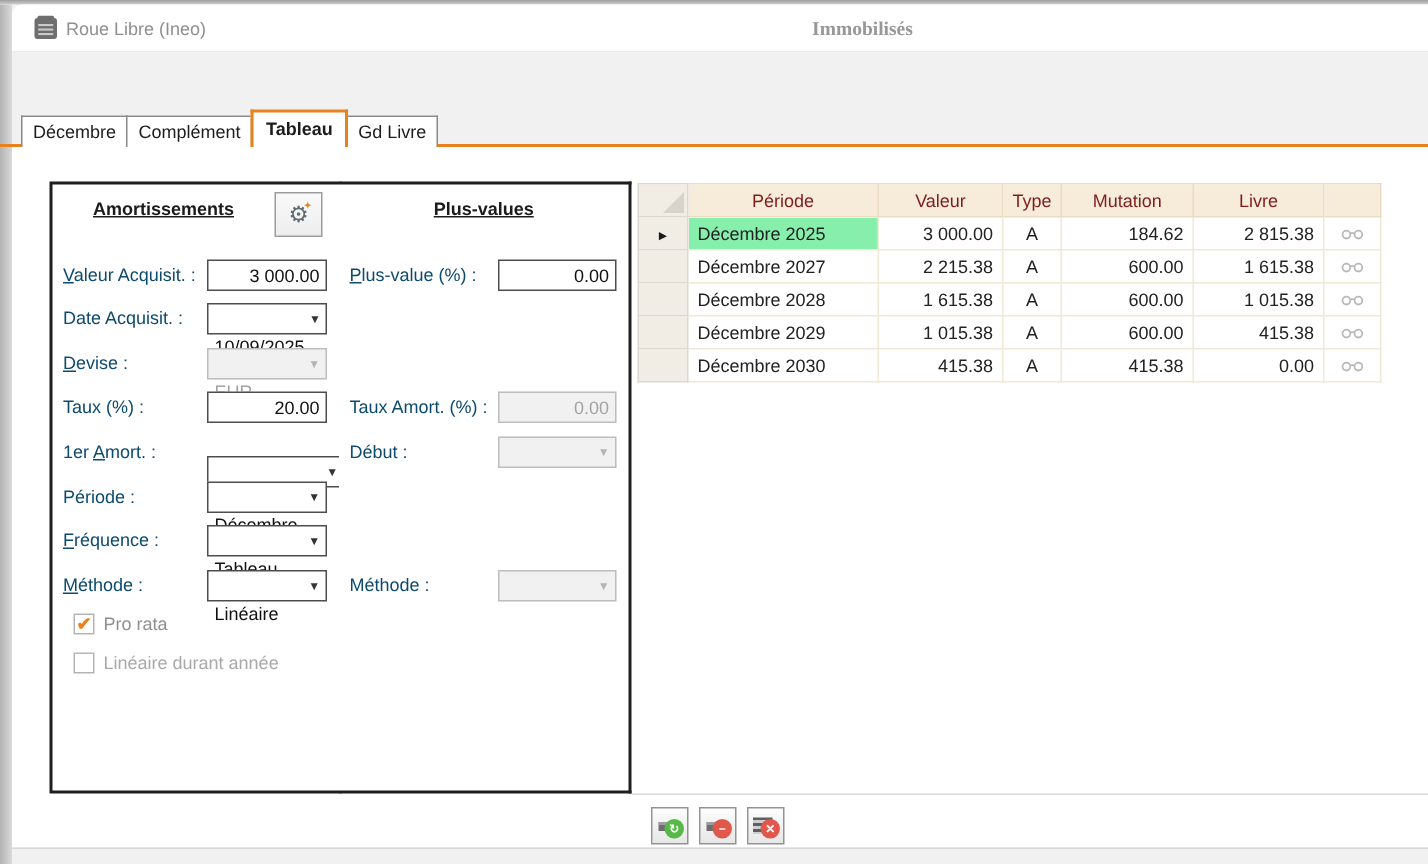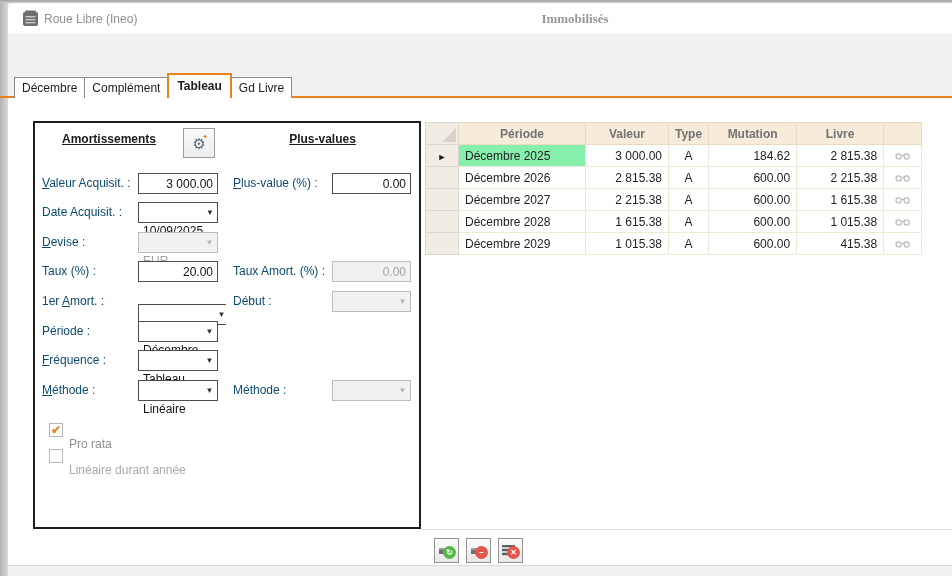--- a/index.html
+++ b/index.html
@@ -58,26 +58,26 @@
   .combo .combo-btn { width:15px; align-self:stretch; display:flex; align-items:center;
                       justify-content:center; font-size:8px; color:#333; }
   .ctl.disabled { background:#f1f1f1; border-color:#bdbdbd; color:#a3a3a3; }
   .ctl.disabled .combo-text { color:#a3a3a3; }
   .ctl.disabled .combo-btn { color:#b5b5b5; }
 
   .chk-row { position:absolute; left:14px; display:flex; align-items:center; gap:6px; }
   .chk-box { width:14px; height:14px; border:1px solid #b5b5b5; background:#fff;
              display:flex; align-items:center; justify-content:center;
              font-size:12px; font-weight:bold; color:#e8821c; line-height:1; cursor:pointer; }
-  .chk-label { font-size:12px; color:#8f8f8f;margin-top:28px; }
+  .chk-label { font-size:12px; color:#8f8f8f; }
 
   
   .grid { position:absolute; left:425px; top:122px; border-collapse:collapse; table-layout:fixed; }
   .grid th, .grid td { height:22px; font-size:12px; padding:0 6px; overflow:hidden; white-space:nowrap; }
-  .grid th { background:#f7ecd9; color:#737373; font-weight:bold; text-align:center;
+  .grid th { background:#f7ecd9; color:#7f1d1d; font-weight:normal; text-align:center;
              border:1px solid #eadbc2; }
   .grid td { background:#fff; border:1px solid #f0e8d8; color:#222; }
   .grid .sel-col { background:#f1ede4; border:1px solid #ddd8ce; text-align:center; }
   th.sel-col { position:relative; }
   .corner-tri { position:absolute; right:2px; bottom:2px; width:0; height:0;
                 border-left:14px solid transparent; border-bottom:14px solid #d9d4c9; }
   .grid td.num { text-align:right; }
   .grid td.ctr { text-align:center; }
   .grid td.peach { background:#86efac; }
   .row-arrow { color:#1a1a1a; font-size:9px; }
@@ -245,33 +245,20 @@
         <td class="num">184.62</td>
         <td class="num">2 815.38</td>
         <td class="link-cell"><svg class="glasses" width="16" height="10" viewBox="0 0 16 10" fill="none" stroke="#b9b9b9" stroke-width="1.2">
               <circle cx="3.6" cy="5.4" r="2.6"></circle>
               <circle cx="11.6" cy="5.4" r="2.6"></circle>
               <line x1="6.2" y1="4.4" x2="9" y2="4.4"></line>
             </svg></td>
       </tr>
       <tr>
         <td class="sel-col"></td>
-        <td>Décembre 2026</td>
-        <td class="num">2 815.38</td>
-        <td class="ctr">A</td>
-        <td class="num">600.00</td>
-        <td class="num">2 215.38</td>
-        <td class="link-cell"><svg class="glasses" width="16" height="10" viewBox="0 0 16 10" fill="none" stroke="#b9b9b9" stroke-width="1.2">
-              <circle cx="3.6" cy="5.4" r="2.6"></circle>
-              <circle cx="11.6" cy="5.4" r="2.6"></circle>
-              <line x1="6.2" y1="4.4" x2="9" y2="4.4"></line>
-            </svg></td>
-      </tr>
-      <tr>
-        <td class="sel-col"></td>
         <td>Décembre 2027</td>
         <td class="num">2 215.38</td>
         <td class="ctr">A</td>
         <td class="num">600.00</td>
         <td class="num">1 615.38</td>
         <td class="link-cell"><svg class="glasses" width="16" height="10" viewBox="0 0 16 10" fill="none" stroke="#b9b9b9" stroke-width="1.2">
               <circle cx="3.6" cy="5.4" r="2.6"></circle>
               <circle cx="11.6" cy="5.4" r="2.6"></circle>
               <line x1="6.2" y1="4.4" x2="9" y2="4.4"></line>
             </svg></td>
@@ -295,20 +282,33 @@
         <td class="num">1 015.38</td>
         <td class="ctr">A</td>
         <td class="num">600.00</td>
         <td class="num">415.38</td>
         <td class="link-cell"><svg class="glasses" width="16" height="10" viewBox="0 0 16 10" fill="none" stroke="#b9b9b9" stroke-width="1.2">
               <circle cx="3.6" cy="5.4" r="2.6"></circle>
               <circle cx="11.6" cy="5.4" r="2.6"></circle>
               <line x1="6.2" y1="4.4" x2="9" y2="4.4"></line>
             </svg></td>
       </tr>
+      <tr>
+        <td class="sel-col"></td>
+        <td>Décembre 2030</td>
+        <td class="num">415.38</td>
+        <td class="ctr">A</td>
+        <td class="num">415.38</td>
+        <td class="num">0.00</td>
+        <td class="link-cell"><svg class="glasses" width="16" height="10" viewBox="0 0 16 10" fill="none" stroke="#b9b9b9" stroke-width="1.2">
+              <circle cx="3.6" cy="5.4" r="2.6"></circle>
+              <circle cx="11.6" cy="5.4" r="2.6"></circle>
+              <line x1="6.2" y1="4.4" x2="9" y2="4.4"></line>
+            </svg></td>
+      </tr>
     </tbody>
   </table>
 
   <div class="tbtn" style="left:434px">
     <span class="bar"></span>
     <span class="badge green">↻</span>
   </div>
   <div class="tbtn" style="left:466px">
     <span class="bar"></span>
     <span class="badge red">−</span>

